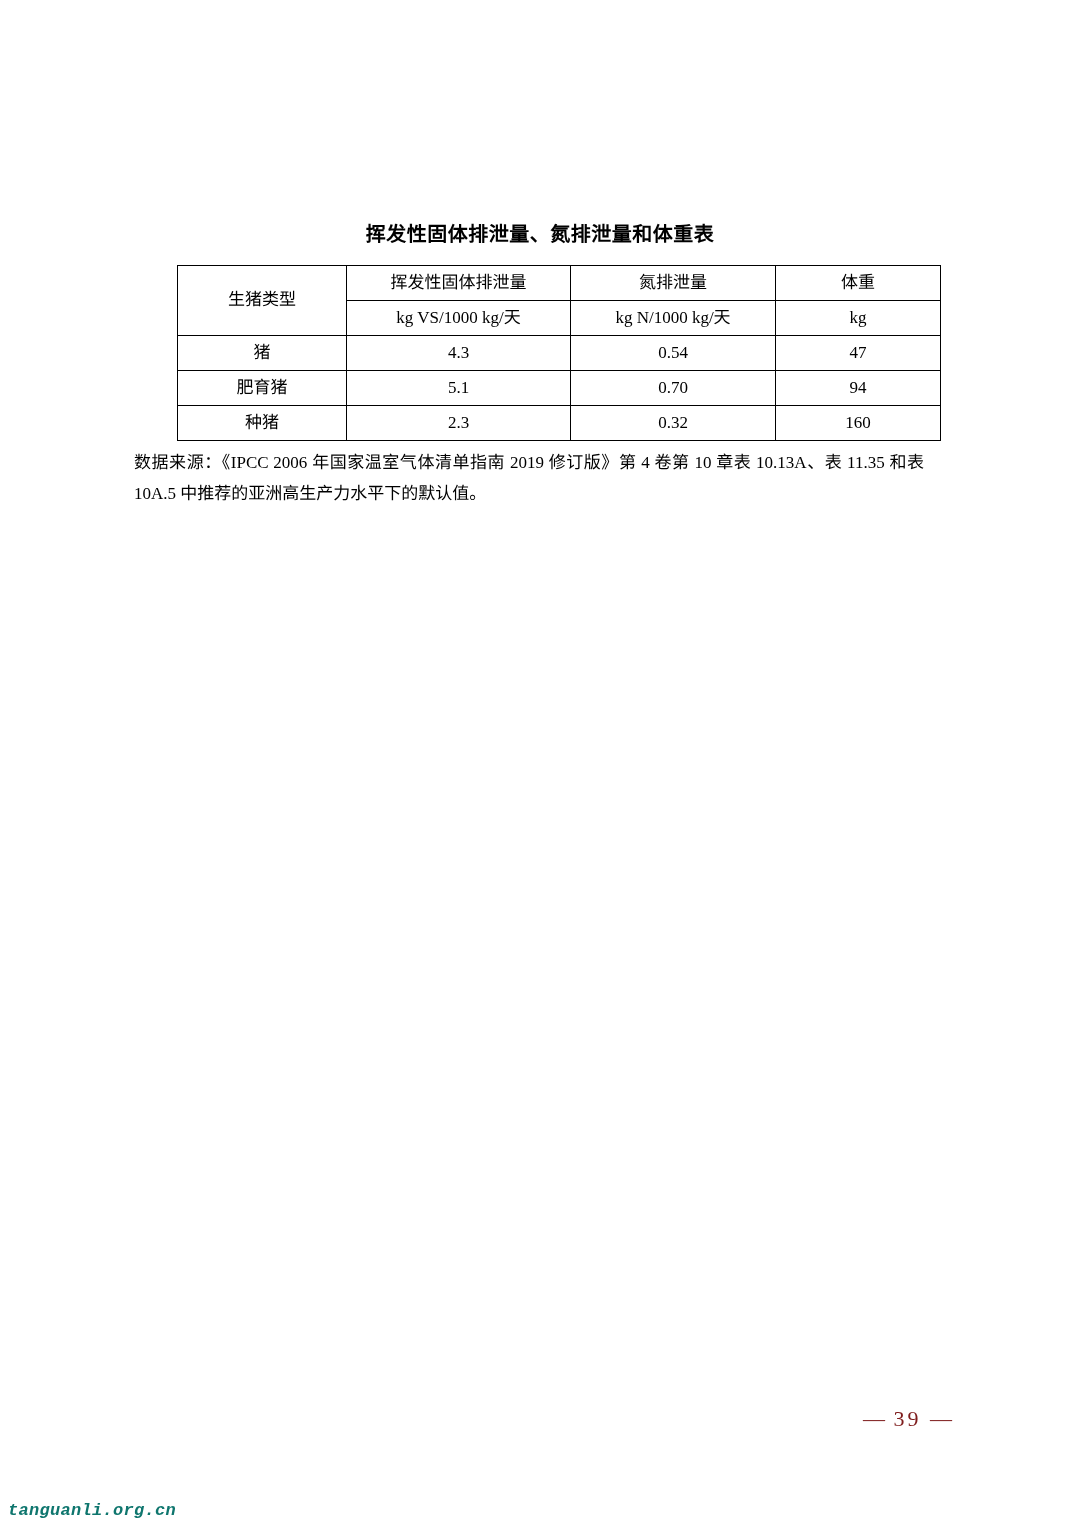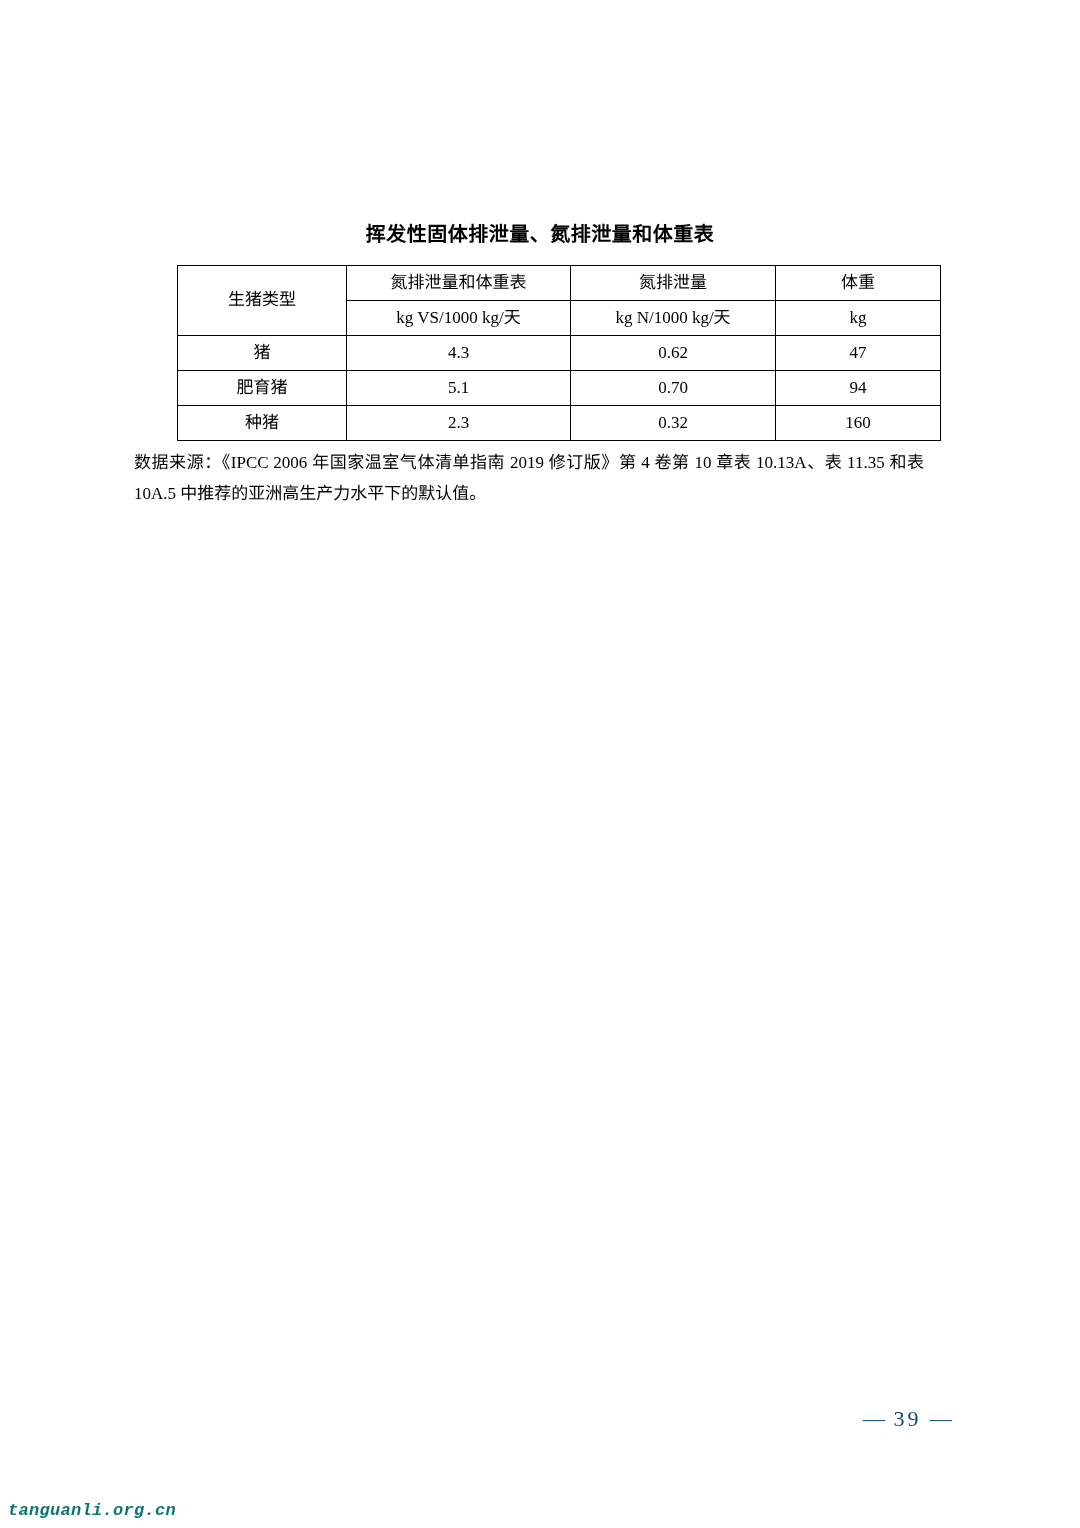--- a/index.html
+++ b/index.html
@@ -97,21 +97,21 @@
   }
 
   
   .page-number {
     position: absolute;
     bottom: 96px;
     right: 128px;
     font-family: "Liberation Serif", serif;
     font-size: 22px;
     letter-spacing: 3px;
-    color: #0c4a6e;
+    color: #7f1d1d;
   }
   .page-number .dash {
     letter-spacing: 0;
   }
 
   .watermark {
     position: absolute;
     left: 8px;
     bottom: 8px;
     font-family: Liberation Mono, monospace;
@@ -128,33 +128,33 @@
 <div class="page">
 
 
   <div class="table-title">挥发性固体排泄量、氮排泄量和体重表</div>
 
   <div class="data-table-wrap">
     <table class="data-table">
       <tbody>
         <tr>
           <td class="col-type rowspan-cell" rowspan="2">生猪类型</td>
-          <td class="col-vs">氮排泄量和体重表</td>
+          <td class="col-vs">挥发性固体排泄量</td>
           <td class="col-n">氮排泄量</td>
           <td class="col-weight">体重</td>
         </tr>
         <tr>
           <td class="col-vs">kg VS/1000 kg/天</td>
           <td class="col-n">kg N/1000 kg/天</td>
           <td class="col-weight">kg</td>
         </tr>
         <tr>
           <td class="col-type">猪</td>
           <td class="col-vs">4.3</td>
-          <td class="col-n">0.62</td>
+          <td class="col-n">0.54</td>
           <td class="col-weight">47</td>
         </tr>
         <tr>
           <td class="col-type">肥育猪</td>
           <td class="col-vs">5.1</td>
           <td class="col-n">0.70</td>
           <td class="col-weight">94</td>
         </tr>
         <tr>
           <td class="col-type">种猪</td>

